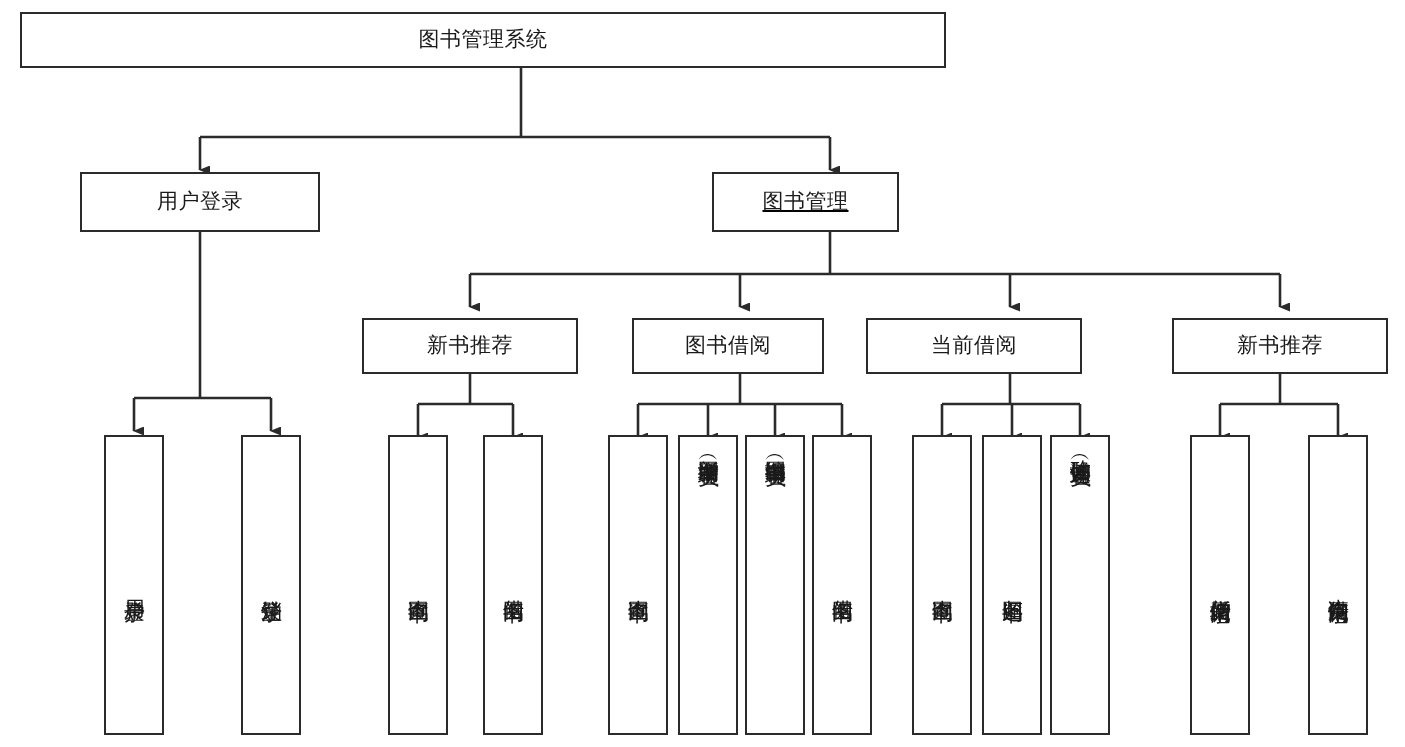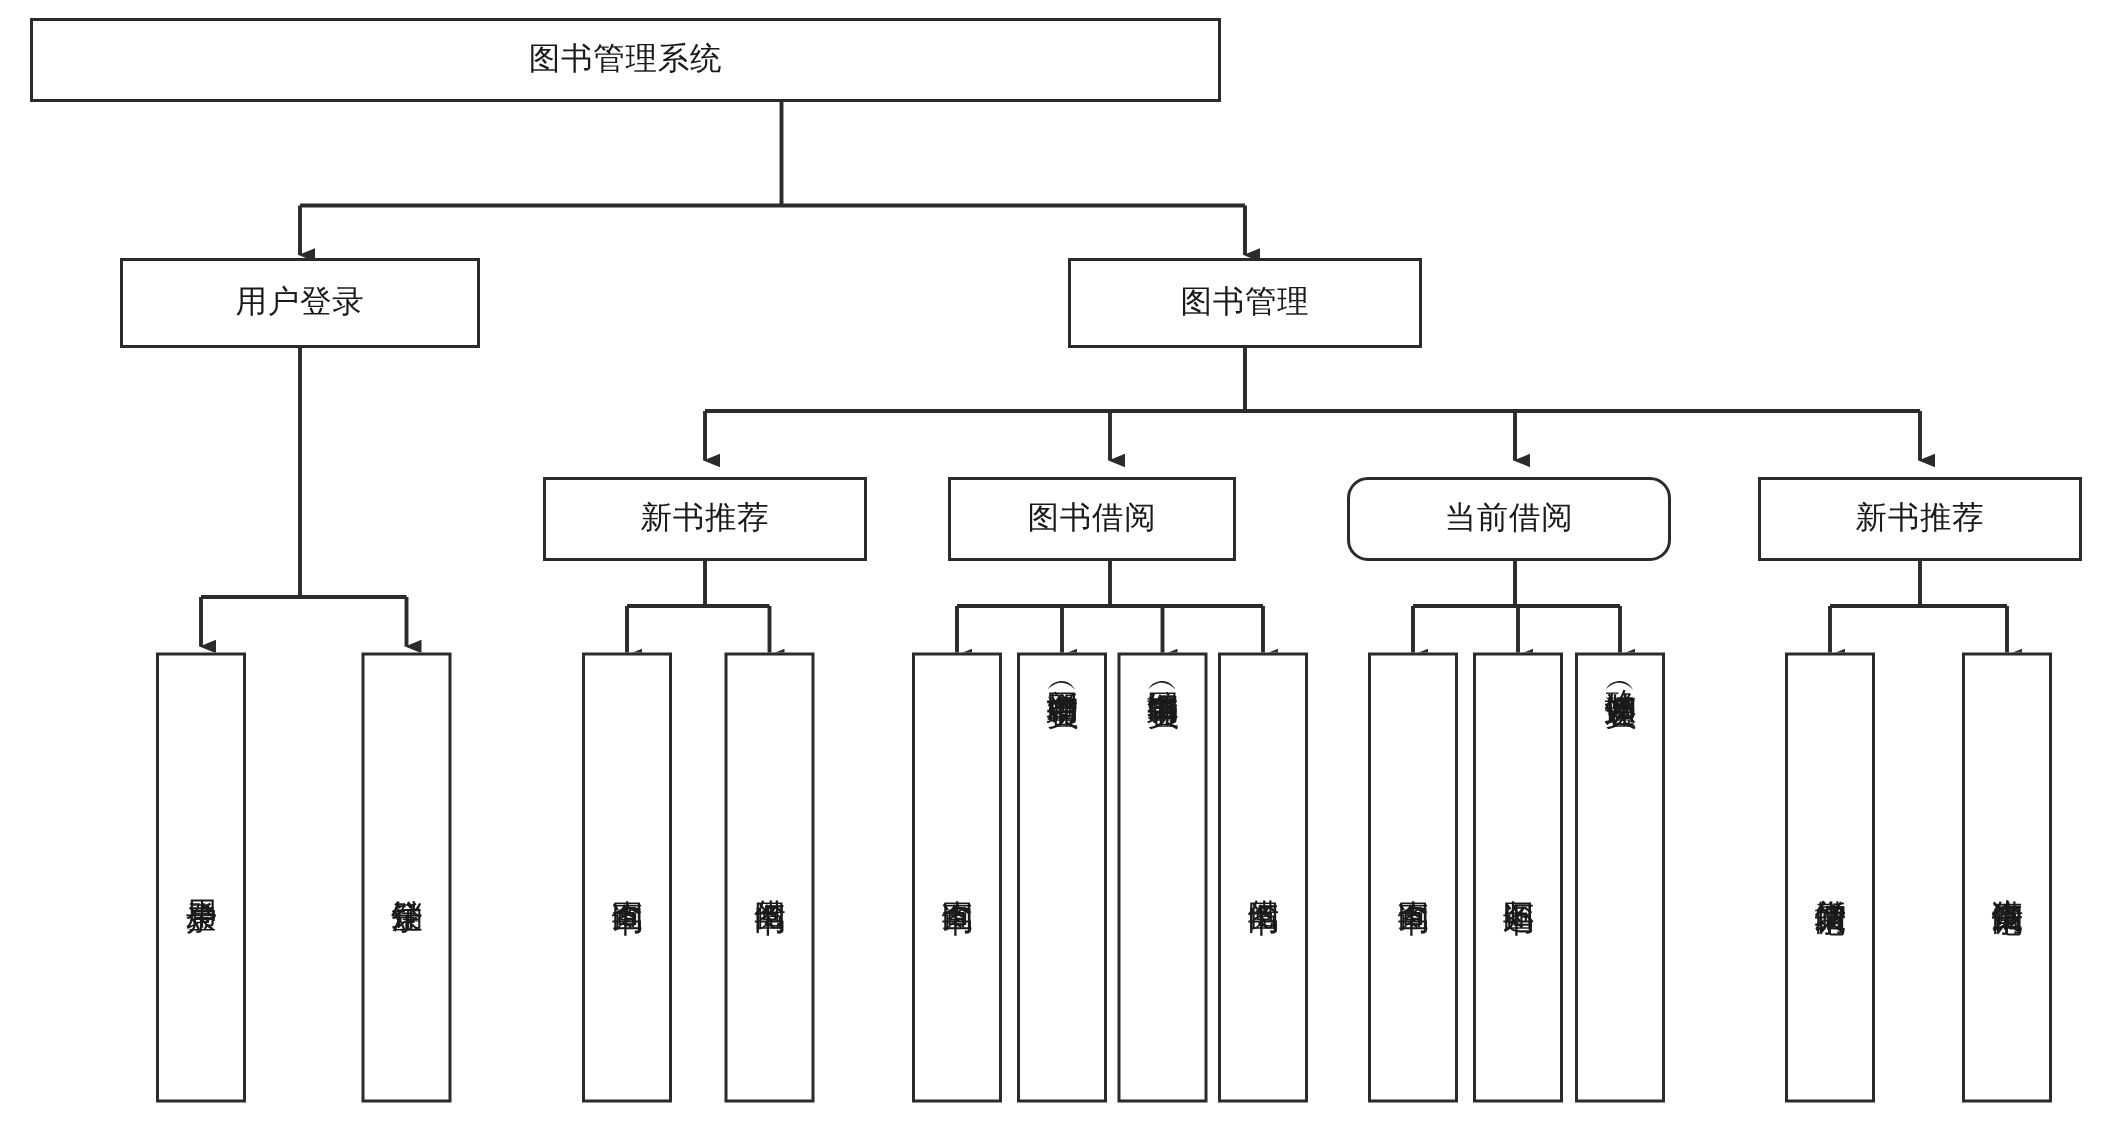--- a/index.html
+++ b/index.html
@@ -116,36 +116,36 @@
         <line x1="1012" y1="404" x2="1012" y2="437" marker-end="url(#arrowhead)"></line>
         <line x1="1080" y1="404" x2="1080" y2="437" marker-end="url(#arrowhead)"></line>
         <line x1="1280" y1="374" x2="1280" y2="404"></line>
         <line x1="1220" y1="404" x2="1338" y2="404"></line>
         <line x1="1220" y1="404" x2="1220" y2="437" marker-end="url(#arrowhead)"></line>
         <line x1="1338" y1="404" x2="1338" y2="437" marker-end="url(#arrowhead)"></line>
       </g>
   </svg>
 
   <div id="nodes-layer">
-      <div class="node-box" style="left: 20px; top: 12px; width: 794px; height: 56px;">
+      <div class="node-box" style="left: 20px; top: 12px; width: 926px; height: 56px;">
         <span class="node-label-h">图书管理系统</span>
       </div>
       <div class="node-box" style="left: 80px; top: 172px; width: 240px; height: 60px;">
         <span class="node-label-h">用户登录</span>
       </div>
-      <div class="node-box" style="left: 712px; top: 172px; width: 236px; height: 60px;">
+      <div class="node-box" style="left: 712px; top: 172px; width: 187px; height: 60px; text-decoration: underline;">
         <span class="node-label-h">图书管理</span>
       </div>
       <div class="node-box" style="left: 362px; top: 318px; width: 216px; height: 56px;">
         <span class="node-label-h">新书推荐</span>
       </div>
       <div class="node-box" style="left: 632px; top: 318px; width: 192px; height: 56px;">
         <span class="node-label-h">图书借阅</span>
       </div>
-      <div class="node-box" style="left: 898px; top: 318px; width: 216px; height: 56px; border-radius: 14px;">
+      <div class="node-box" style="left: 866px; top: 318px; width: 216px; height: 56px;">
         <span class="node-label-h">当前借阅</span>
       </div>
       <div class="node-box" style="left: 1172px; top: 318px; width: 216px; height: 56px;">
         <span class="node-label-h">新书推荐</span>
       </div>
       <div class="node-box leaf-box center-v" style="left: 104px; top: 435px; width: 60px; height: 300px;">
         <span class="node-label-v">用户登录</span>
       </div>
       <div class="node-box leaf-box center-v" style="left: 241px; top: 435px; width: 60px; height: 300px;">
         <span class="node-label-v">注销登录</span>

